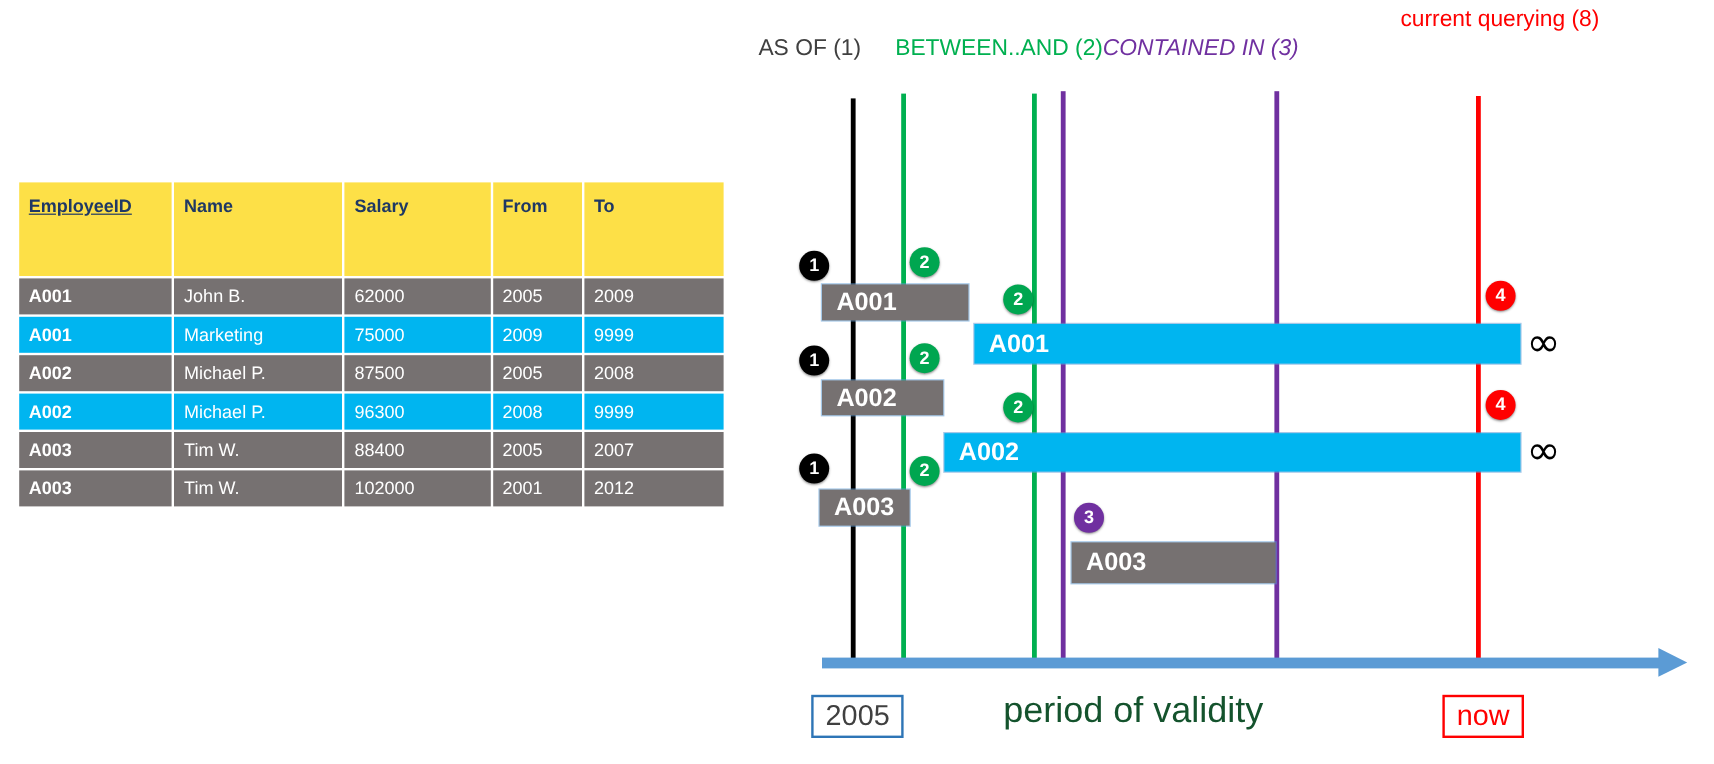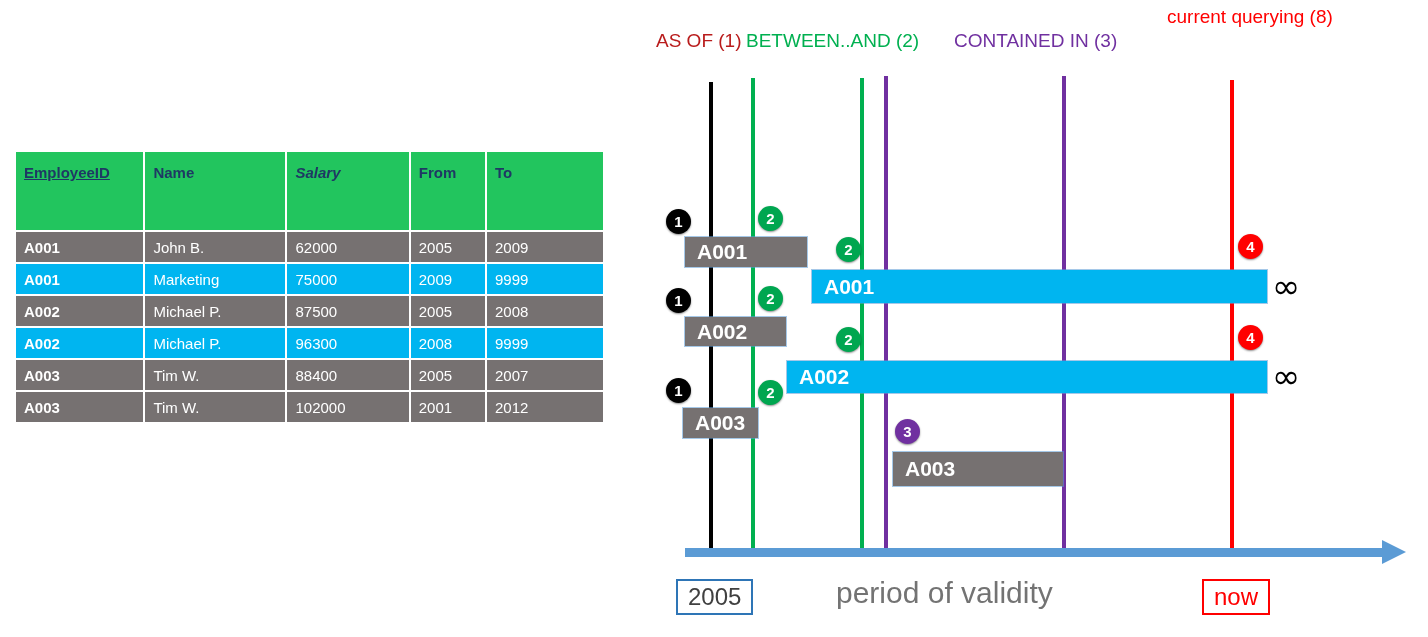--- a/index.html
+++ b/index.html
@@ -10,40 +10,40 @@
     -webkit-font-smoothing:antialiased;
   }
 
   
   #emp-table{position:absolute;left:14px;top:150px;width:591px;border-collapse:separate;border-spacing:2px 2px;}
   #emp-table th,#emp-table td{
     padding:0 8px;height:30px;vertical-align:middle;
     font-size:15px;white-space:nowrap;text-align:left;
   }
   #emp-table thead th{
-    background:#22c55e;color:#1F3864;font-weight:bold;
+    background:#fde047;color:#1F3864;font-weight:bold;
     height:66px;vertical-align:top;padding-top:12px;
   }
   #emp-table thead th.underlined span{text-decoration:underline;}
   #emp-table tr.gray td{background:#767171;color:#ffffff;}
   #emp-table tr.cyan td{background:#00B5F0;color:#ffffff;}
   #emp-table td.idcell{font-weight:bold;}
   .col-id{width:121px;}
   .col-name{width:145px;}
-  .col-salary{width:126px;font-style:italic;}
+  .col-salary{width:126px;}
   .col-from{width:66px;margin-top:15px;}
   .col-to{width:125px;}
 
   
   #diagram{position:absolute;left:0;top:0;width:1428px;height:637px;}
 
   .legend{position:absolute;font-size:19px;white-space:nowrap;line-height:1.12;}
-  #legend-asof{left:656px;top:30px;color:#b91c1c;}
+  #legend-asof{left:632px;top:30px;color:#404040;}
   #legend-between{left:746px;top:30px;color:#00B050;}
-  #legend-contained{left:954px;top:30px;color:#7030A0;}
+  #legend-contained{left:919px;top:30px;color:#7030A0;font-style:italic;}
   #legend-current{left:1167px;top:6px;color:#FF0000;}
 
   .vline{position:absolute;width:4px;}
   .vline.black{background:#000000;}
   .vline.green{background:#00B050;}
   .vline.purple{background:#7030A0;}
   .vline.red{background:#FF0000;}
 
   .bar{position:absolute;display:flex;align-items:center;
        font-size:21px;font-weight:bold;color:#ffffff;
@@ -65,21 +65,21 @@
             font-family:"DejaVu Sans",sans-serif;}
 
   #axis{position:absolute;left:685px;top:548px;width:700px;height:9px;background:#5B9BD5;}
   #axis-arrow{position:absolute;left:1382px;top:540px;width:0;height:0;
               border-top:12px solid transparent;border-bottom:12px solid transparent;
               border-left:24px solid #5B9BD5;}
 
   .axis-box{position:absolute;font-size:24px;padding:2px 10px;background:#ffffff;}
   #label-2005{left:676px;top:579px;border:2px solid #2E75B6;color:#404040;}
   #label-now{left:1202px;top:579px;border:2px solid #FF0000;color:#FF0000;}
-  #label-validity{position:absolute;left:836px;top:576px;font-size:30px;color:#737373;white-space:nowrap;}
+  #label-validity{position:absolute;left:836px;top:576px;font-size:30px;color:#14532d;white-space:nowrap;}
 </style>
 </head>
 <body>
 
 <table id="emp-table">
   <thead>
     <tr>
       <th class="col-id underlined"><span>EmployeeID</span></th>
       <th class="col-name"><span>Name</span></th>
       <th class="col-salary"><span>Salary</span></th>

